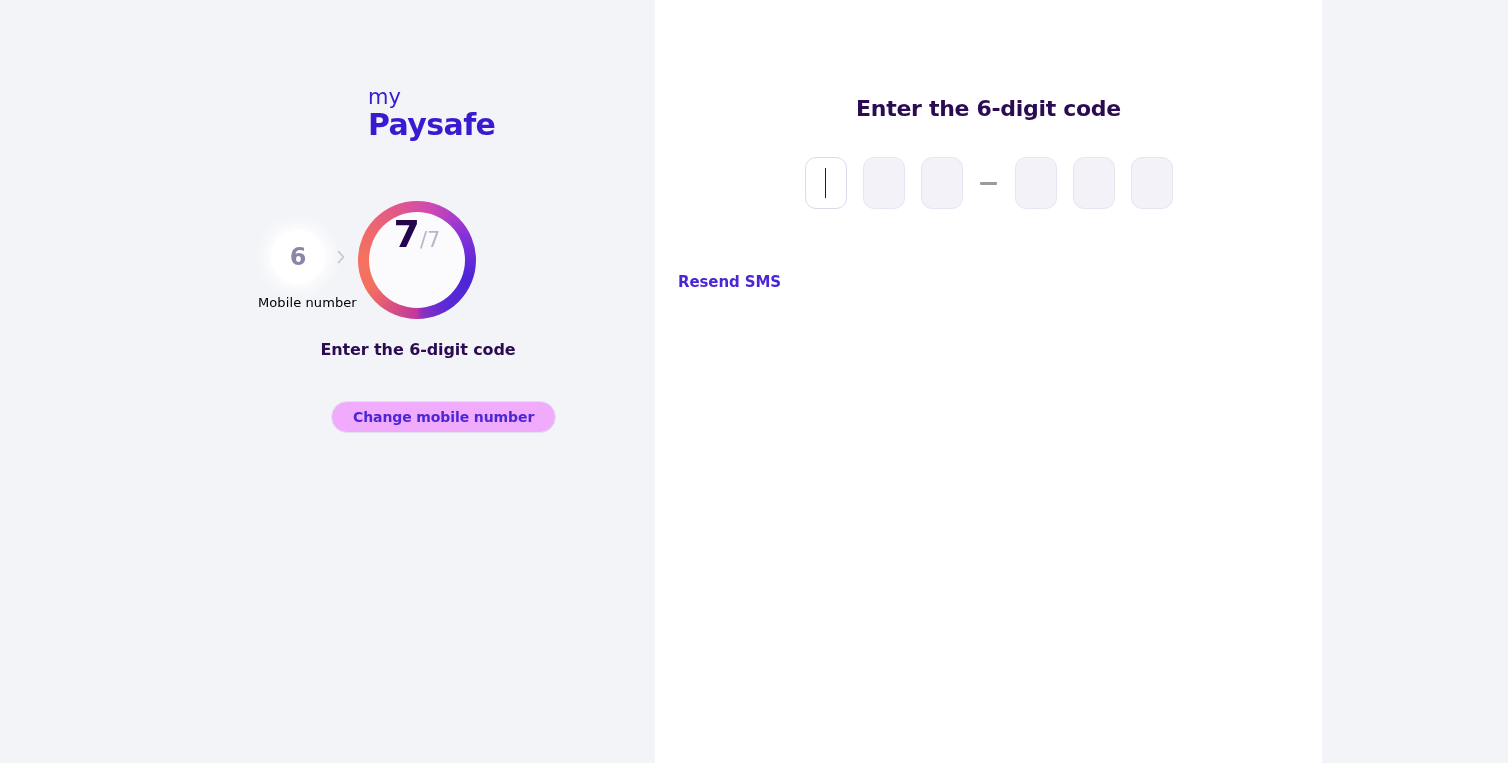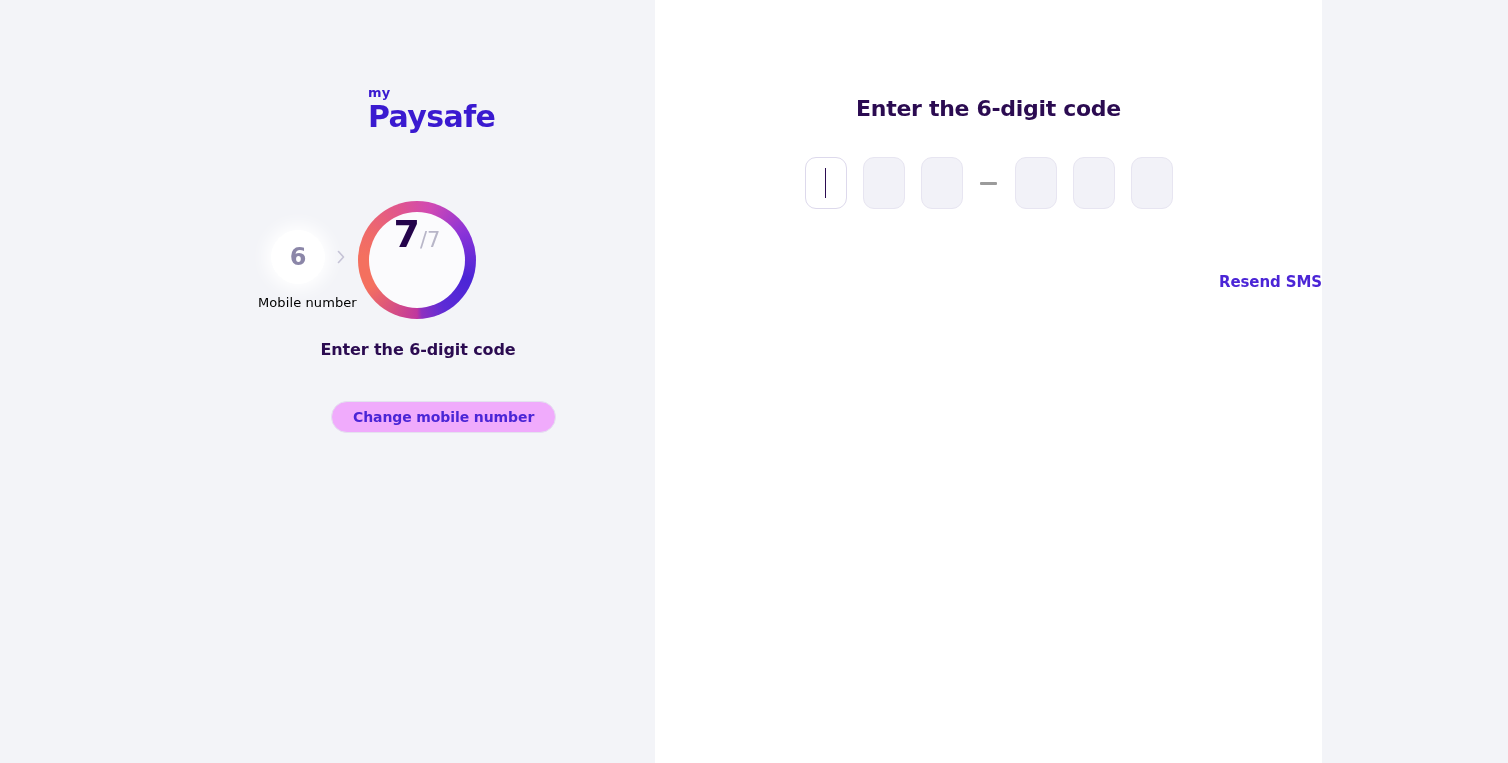--- a/index.html
+++ b/index.html
@@ -57,22 +57,22 @@
   .logo {
     position: absolute;
     left: 368px;
     top: 86px;
     width: 220px;
     line-height: 1;
     user-select: none;
   }
   .logo-my {
     display: block;
-    font-size: 13px;
-    font-weight: 700;
+    font-size: 21px;
+    font-weight: 400;
     color: #3a1ad0;
     letter-spacing: 0.1px;
     line-height: 1.05;
   }
   .logo-name {
     display: block;
     font-size: 30px;
     font-weight: 700;
     color: #3a1ad0;
     letter-spacing: -0.6px;
@@ -273,24 +273,24 @@
     display: block;
     width: 17px;
     height: 3px;
     background: #9b9b9b;
     border-radius: 1px;
   }
 
   
   .resend-wrap {
     position: absolute;
-    left: 655px;
+    left: 678px;
     top: 272px;
     width: 667px;
-    text-align: right;
+    text-align: left;
   }
   .resend-link {
     display: inline-block;
     font-size: 15px;
     font-weight: 700;
     color: #4b25d6;
     letter-spacing: -0.1px;
     cursor: pointer;
     text-decoration: none;
   }

